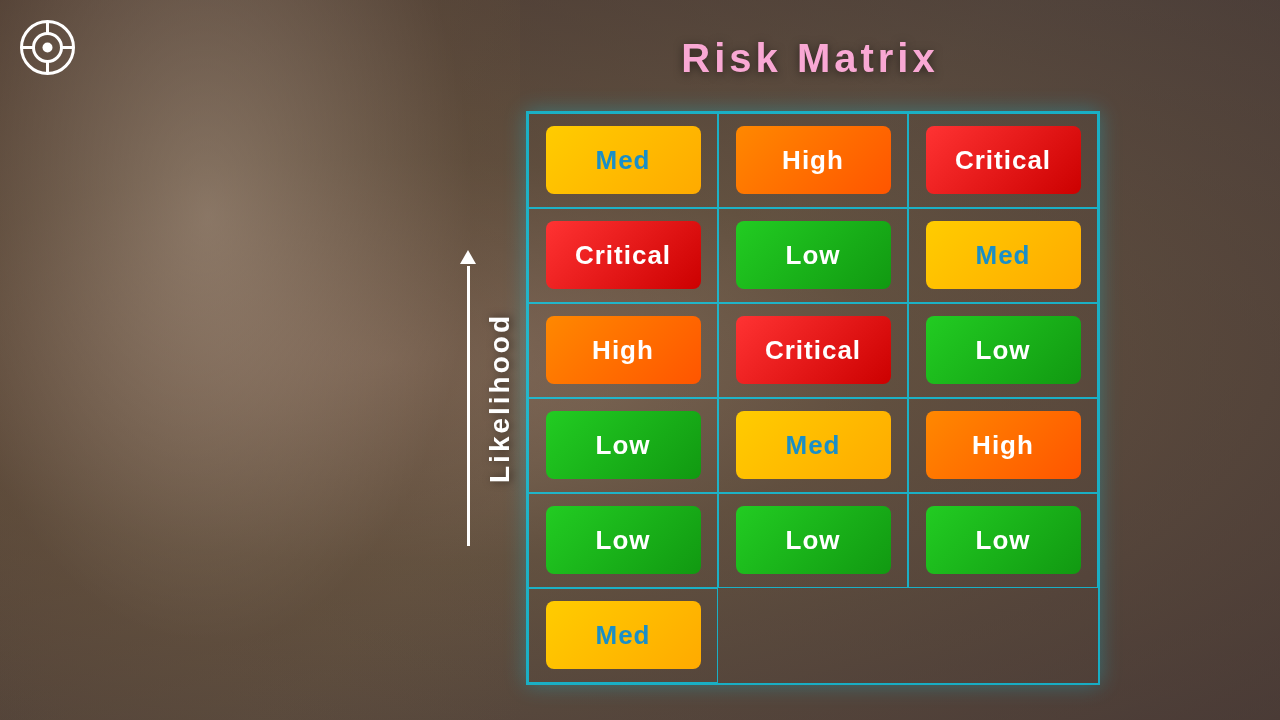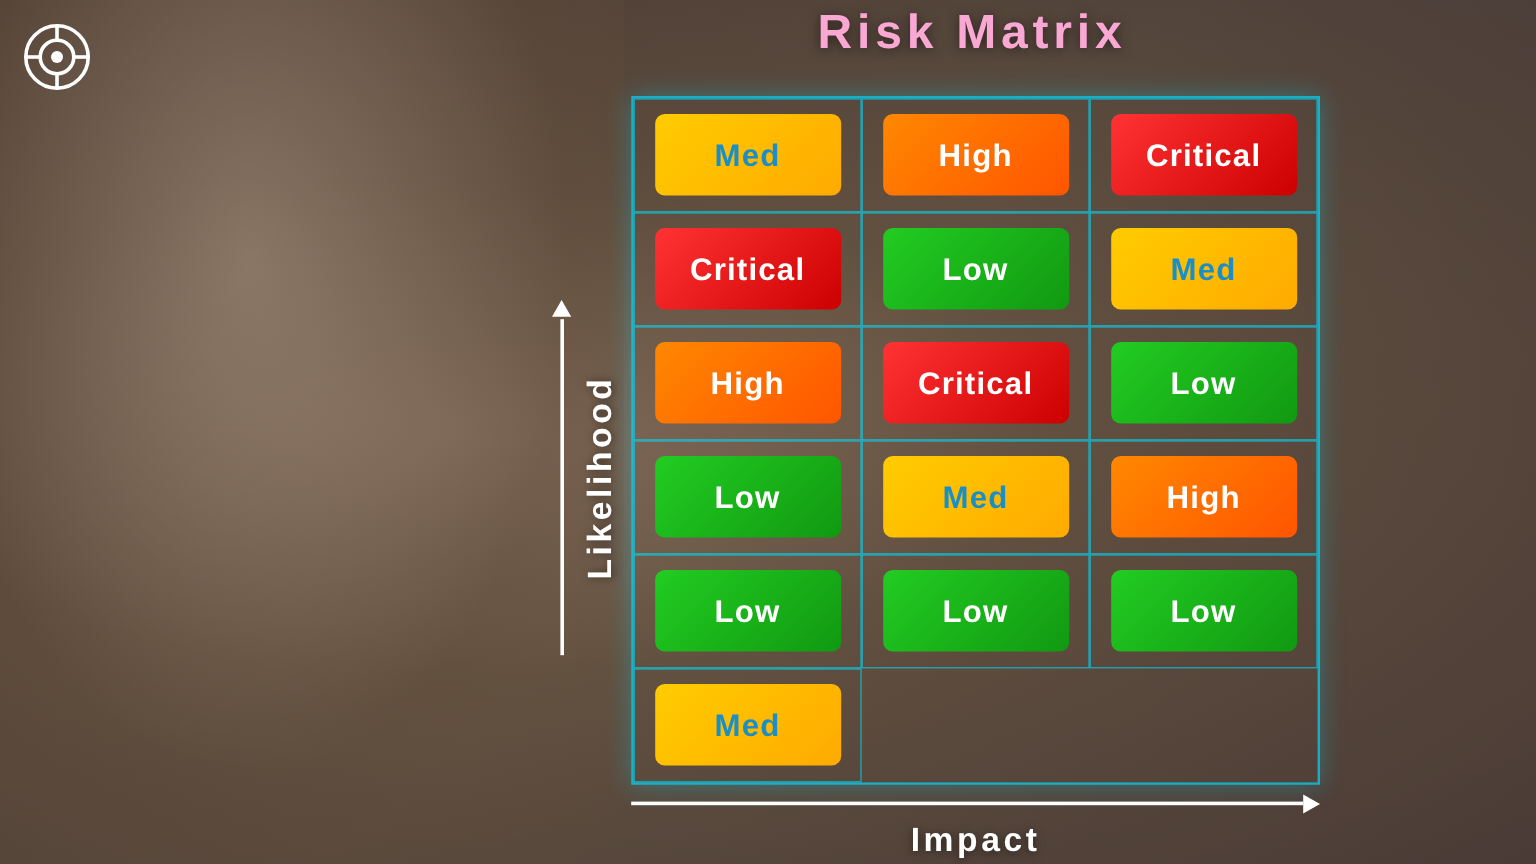--- a/index.html
+++ b/index.html
@@ -307,23 +307,16 @@
               <span class="cell-label">Low</span>
             </div>
           </div>
           <div class="cell">
             <div class="cell-inner med">
               <span class="cell-label">Med</span>
             </div>
           </div>
         </div>
 
-      <div class="x-axis-container">
-        <div class="x-axis-arrow">
-          <div class="arrow-line-h"></div>
-          <div class="arrow-head-right"></div>
-        </div>
-        <div class="x-axis-label">Impact</div>
-      </div>
     </div>
 
   </div>
 </div>
 
 </body></html>

